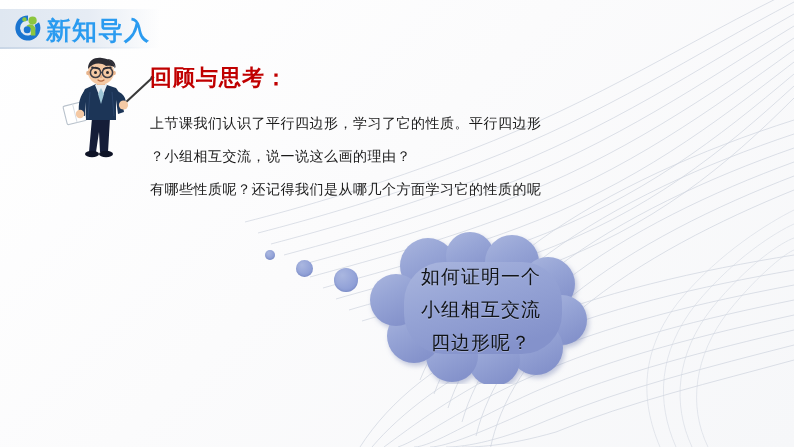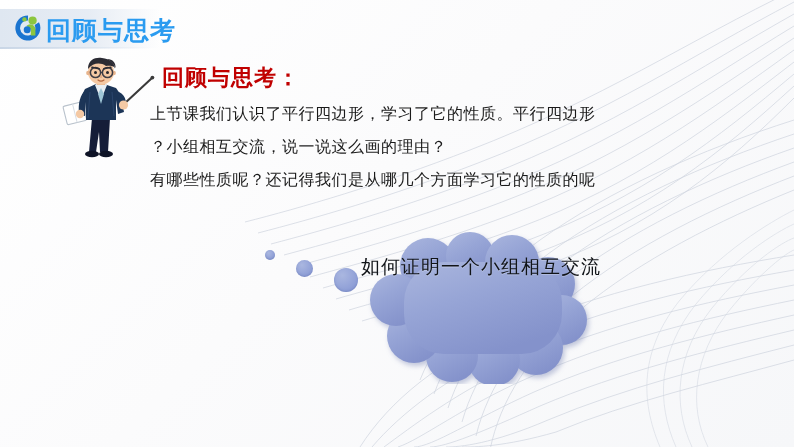--- a/index.html
+++ b/index.html
@@ -34,46 +34,46 @@
     font-size:25px;font-weight:bold;color:#2a9bf0;
     letter-spacing:1px;white-space:nowrap;
     font-family:"DejaVu Sans","Liberation Sans",sans-serif;
   }
 
   
   #teacher{position:absolute;left:52px;top:56px;width:108px;height:108px;}
 
   
   #heading{
-    position:absolute;left:162px;top:63px;
+    position:absolute;left:150px;top:63px;
     font-size:22px;font-weight:bold;color:#c00000;
     letter-spacing:1px;white-space:nowrap;
     font-family:"DejaVu Serif","Liberation Serif",serif;
   }
   #paragraph{
-    position:absolute;left:150px;top:97px;width:560px;
-    font-size:16px;color:#1a1a1a;line-height:33px;
+    position:absolute;left:150px;top:107px;width:560px;
+    font-size:14px;color:#1a1a1a;line-height:33px;
     letter-spacing:0.5px;text-align:justify;
     font-family:"DejaVu Serif","Liberation Serif",serif;
   }
   #paragraph .pline{display:block;white-space:nowrap;}
 
   
   .dot{position:absolute;border-radius:50%;
        background:radial-gradient(circle at 35% 30%,#aab7e0,#8e9ed6 70%,#8091cf 100%);
        box-shadow:inset 0 -1px 2px rgba(90,105,165,.35);}
   #dot1{left:265px;top:250px;width:10px;height:10px;}
   #dot2{left:296px;top:260px;width:17px;height:17px;}
   #dot3{left:334px;top:268px;width:24px;height:24px;}
 
   
   #cloud{position:absolute;left:366px;top:232px;width:230px;height:152px;}
   #cloud-text{
     position:absolute;left:386px;top:250px;width:190px;height:118px;
-    display:flex;flex-direction:row;justify-content:center;
+    display:flex;flex-direction:column;justify-content:center;
     font-size:19px;color:#111418;line-height:33px;
     letter-spacing:1px;text-align:center;
     font-family:"DejaVu Serif","Liberation Serif",serif;
     text-shadow:0 1px 0 rgba(255,255,255,.25);
   }
   #cloud-text span{display:block;white-space:nowrap;}
 </style>
 </head>
 <body>
 
@@ -128,21 +128,21 @@
   <div id="header-underline"></div>
 
   <svg id="logo-icon" viewBox="0 0 30 30">
     <path d="M15 2.5 A12.5 12.5 0 1 0 26 9.3 L21.6 11.9 A7.6 7.6 0 1 1 15 7.4 Z" fill="#1b75d0"></path>
     <circle cx="19.6" cy="7.6" r="4.1" fill="#8cc63f"></circle>
     <circle cx="11.4" cy="6.4" r="2.2" fill="#8cc63f"></circle>
     <path d="M13.5 12.8 A5.2 5.2 0 0 1 22.4 16.4 L22.4 22.5 L17.8 22.5 L17.8 16.8 Z" fill="#8cc63f"></path>
     <circle cx="14.2" cy="16.8" r="3.5" fill="#1b75d0"></circle>
   </svg>
 
-  <div id="header-title">回顾与思考</div>
+  <div id="header-title">新知导入</div>
 
   <svg id="teacher" viewBox="0 0 108 108">
 
     <line x1="72" y1="48" x2="100" y2="22" stroke="#3a3a3a" stroke-width="2.1" stroke-linecap="round"></line>
     <circle cx="100.4" cy="21.6" r="1.9" fill="#3a3a3a"></circle>
 
     <path d="M40 62 L58 62 L56 96 L48 96 L47 76 L44 96 L37 96 Z" fill="#151d38"></path>
 
     <ellipse cx="40" cy="98" rx="7" ry="3.2" fill="#0e1326"></ellipse>
     <ellipse cx="54" cy="98" rx="7" ry="3.2" fill="#0e1326"></ellipse>
@@ -227,15 +227,16 @@
       <circle cx="86" cy="124" r="26"></circle>
       <circle cx="48" cy="104" r="27"></circle>
       <circle cx="30" cy="68" r="26"></circle>
       <rect x="38" y="30" width="158" height="92" rx="40"></rect>
     </g>
   </svg>
 
   <div id="cloud-text">
     <span>如何证明一个</span>
     <span>小组相互交流</span>
+    <span>四边形呢？</span>
   </div>
 
 </div>
 
 </body></html>

